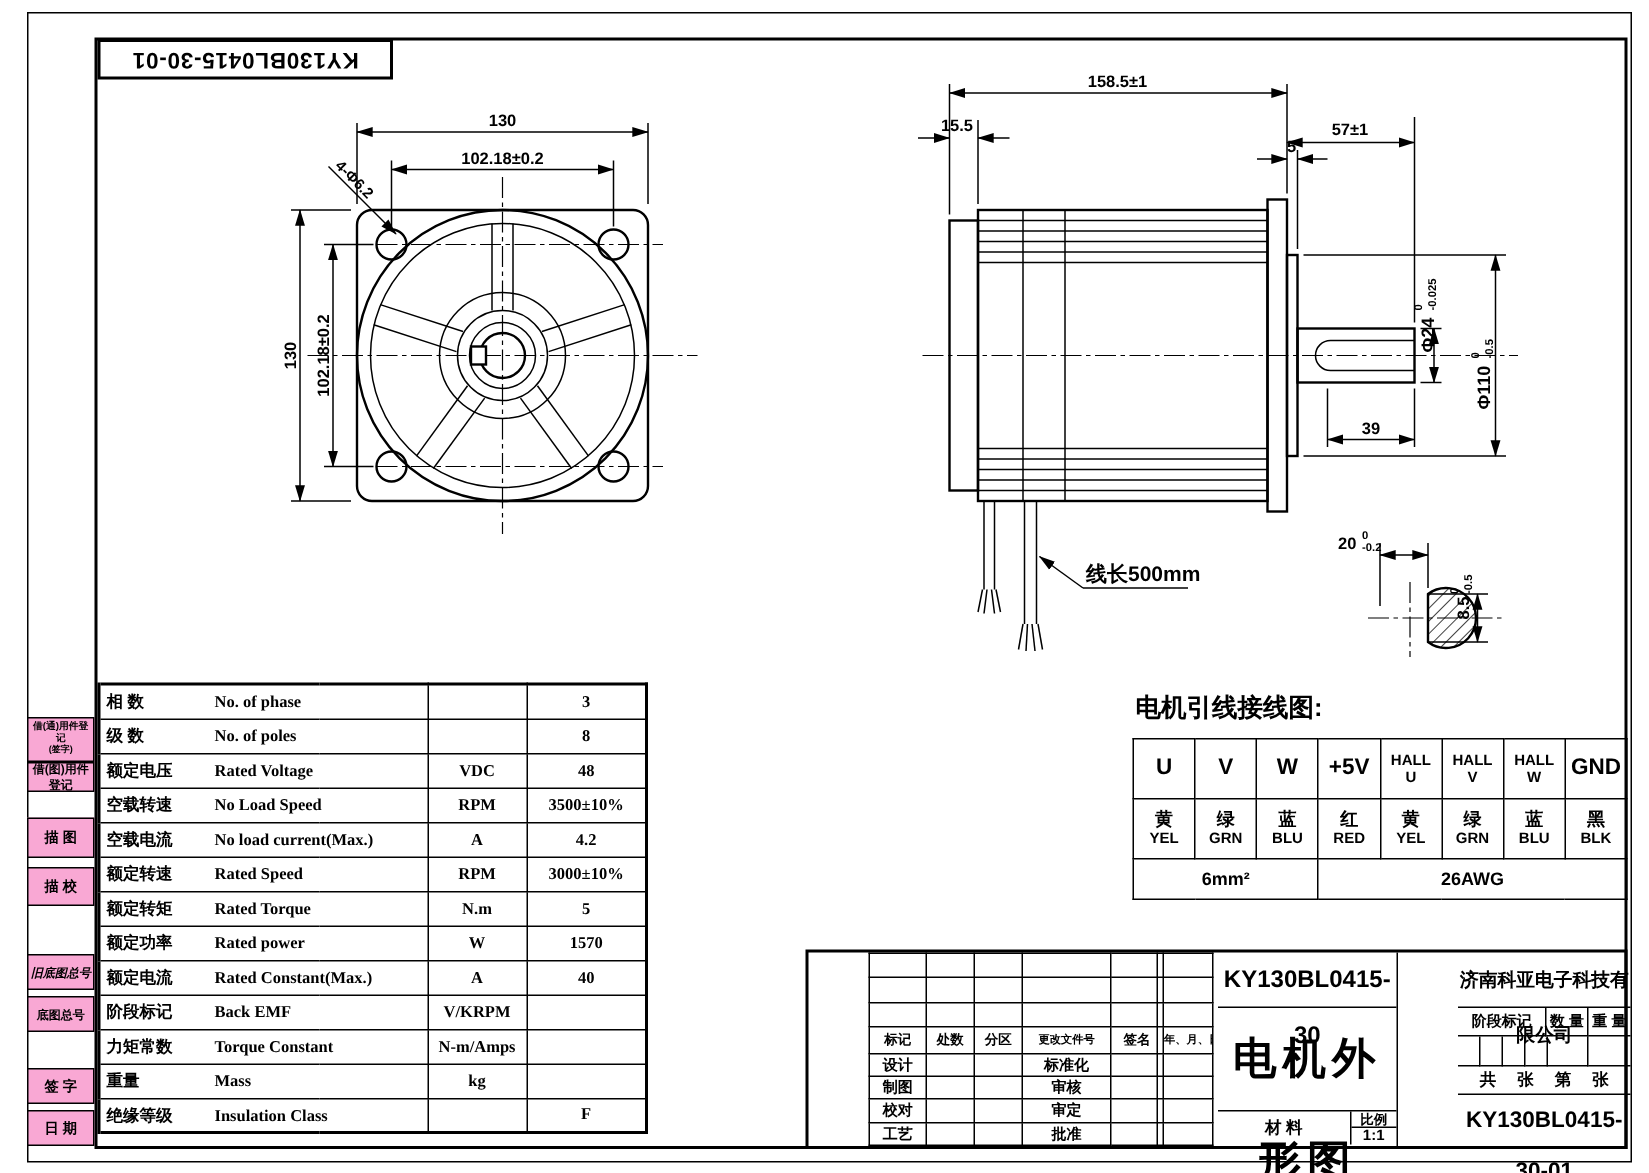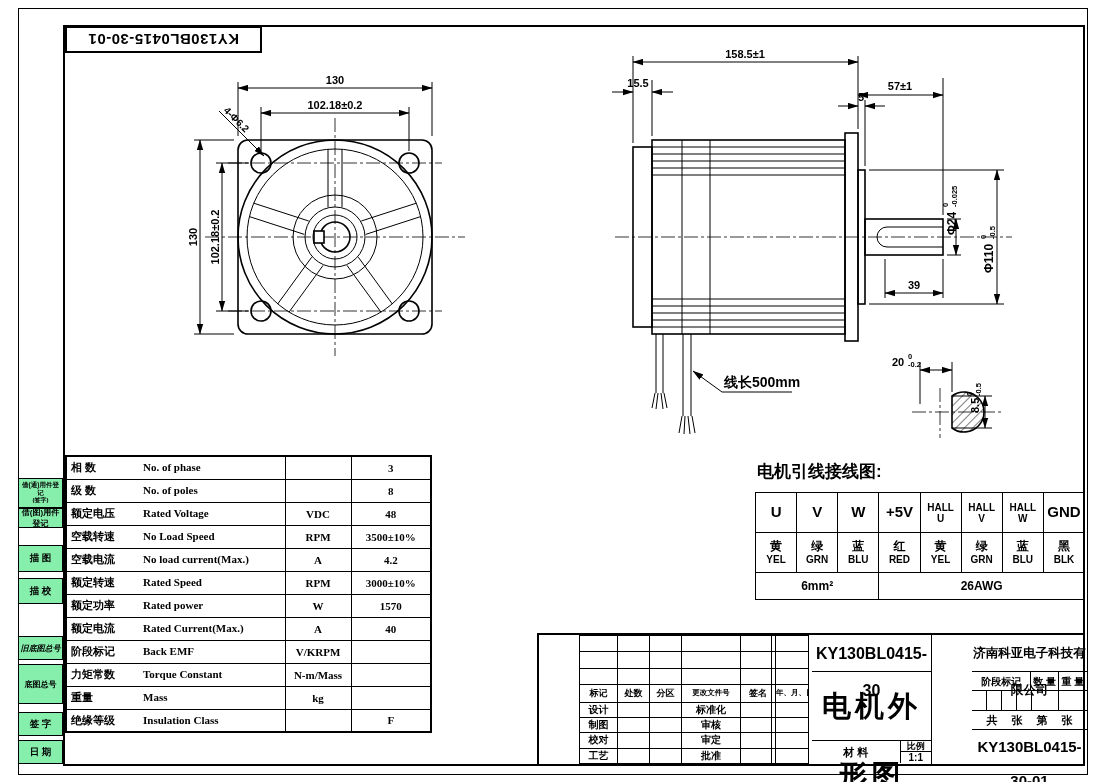--- a/index.html
+++ b/index.html
@@ -7,21 +7,21 @@
   .sheet { position:relative; width:1099px; height:782px; background:#fff; overflow:hidden; }
   .abs { position:absolute; }
   .outer-border { left:18px; top:8px; width:1070px; height:767px; border:1.5px solid #000; }
   .inner-frame { left:63px; top:25px; width:1022px; height:741px; border:2px solid #000; }
 
   
   .stamp { left:65px; top:26px; width:197px; height:27px; border:2px solid #000; text-align:center; }
   .stamp span { display:inline-block; transform:rotate(180deg); font-weight:bold; font-size:15px; line-height:23px; letter-spacing:.5px; font-family:"Liberation Sans",sans-serif; }
 
   
-  .mbox { left:18px; width:45px; border:1.5px solid #000; background:#86efac; text-align:center; font-weight:bold; }
+  .mbox { left:18px; width:45px; border:1.5px solid #000; background:#f9a8d4; text-align:center; font-weight:bold; }
   .mbox .l1 { font-size:6.5px; line-height:1.25; padding-top:2px; }
   .mbox .l2 { font-size:6px; line-height:1.2; }
   .mbox.single { font-size:9.5px; display:flex; align-items:center; justify-content:center; }
   .mbox.tinyfont { font-size:8px; }
 
   
   svg.views { position:absolute; left:63px; top:25px; }
   svg .o  { fill:none; stroke:#000; stroke-width:1.6; }
   svg .t  { fill:none; stroke:#000; stroke-width:1; }
   svg .cl { fill:none; stroke:#000; stroke-width:.8; stroke-dasharray:14 3 3 3; }
@@ -95,21 +95,21 @@
   </div>
 
   <div class="abs mbox" style="top:478px;height:30px;">
     <div class="l1">借(通)用件登记</div>
     <div class="l2">(签字)</div>
   </div>
   <div class="abs mbox single tinyfont" style="top:508px;height:20px;">借(图)用件登记</div>
   <div class="abs mbox single" style="top:545px;height:27px;">描 图</div>
   <div class="abs mbox single" style="top:578px;height:26px;">描 校</div>
   <div class="abs mbox single tinyfont" style="top:636px;height:24px;font-style:italic;">旧底图总号</div>
-  <div class="abs mbox single tinyfont" style="top:664px;height:40px;">底图总号</div>
+  <div class="abs mbox single tinyfont" style="top:664px;height:24px;">底图总号</div>
   <div class="abs mbox single" style="top:712px;height:24px;">签 字</div>
   <div class="abs mbox single" style="top:740px;height:24px;">日 期</div>
 
   <svg class="views" width="1022" height="430" viewBox="63 25 1022 430">
     <defs>
       <marker id="arw" viewBox="0 0 10 6" refX="9.5" refY="3" markerWidth="11" markerHeight="7" orient="auto-start-reverse">
         <path d="M0,0 L10,3 L0,6 Z" fill="#000"></path>
       </marker>
       <pattern id="hatch" width="6" height="6" patternUnits="userSpaceOnUse" patternTransform="rotate(45)">
         <line x1="0" y1="0" x2="0" y2="6" stroke="#000" stroke-width="1"></line>
@@ -295,37 +295,42 @@
             <td class="name" colspan="2"><span class="cn">空载电流</span><span class="en">No load current(Max.)</span></td>
             <td class="unit">A</td>
             <td class="val">4.2</td>
           </tr>
         <tr>
             <td class="name" colspan="2"><span class="cn">额定转速</span><span class="en">Rated Speed</span></td>
             <td class="unit">RPM</td>
             <td class="val">3000±10%</td>
           </tr>
         <tr>
+            <td class="name" colspan="2"><span class="cn">额定转矩</span><span class="en">Rated Torque</span></td>
+            <td class="unit">N.m</td>
+            <td class="val">5</td>
+          </tr>
+        <tr>
             <td class="name" colspan="2"><span class="cn">额定功率</span><span class="en">Rated power</span></td>
             <td class="unit">W</td>
             <td class="val">1570</td>
           </tr>
         <tr>
-            <td class="name" colspan="2"><span class="cn">额定电流</span><span class="en">Rated Current(Max.)</span></td>
+            <td class="name" colspan="2"><span class="cn">额定电流</span><span class="en">Rated Constant(Max.)</span></td>
             <td class="unit">A</td>
             <td class="val">40</td>
           </tr>
         <tr>
             <td class="name" colspan="2"><span class="cn">阶段标记</span><span class="en">Back EMF</span></td>
             <td class="unit">V/KRPM</td>
             <td class="val"></td>
           </tr>
         <tr>
             <td class="name" colspan="2"><span class="cn">力矩常数</span><span class="en">Torque Constant</span></td>
-            <td class="unit">N-m/Mass</td>
+            <td class="unit">N-m/Amps</td>
             <td class="val"></td>
           </tr>
         <tr>
             <td class="name" colspan="2"><span class="cn">重量</span><span class="en">Mass</span></td>
             <td class="unit">kg</td>
             <td class="val"></td>
           </tr>
         <tr>
             <td class="name" colspan="2"><span class="cn">绝缘等级</span><span class="en">Insulation Class</span></td>
             <td class="unit"></td>

